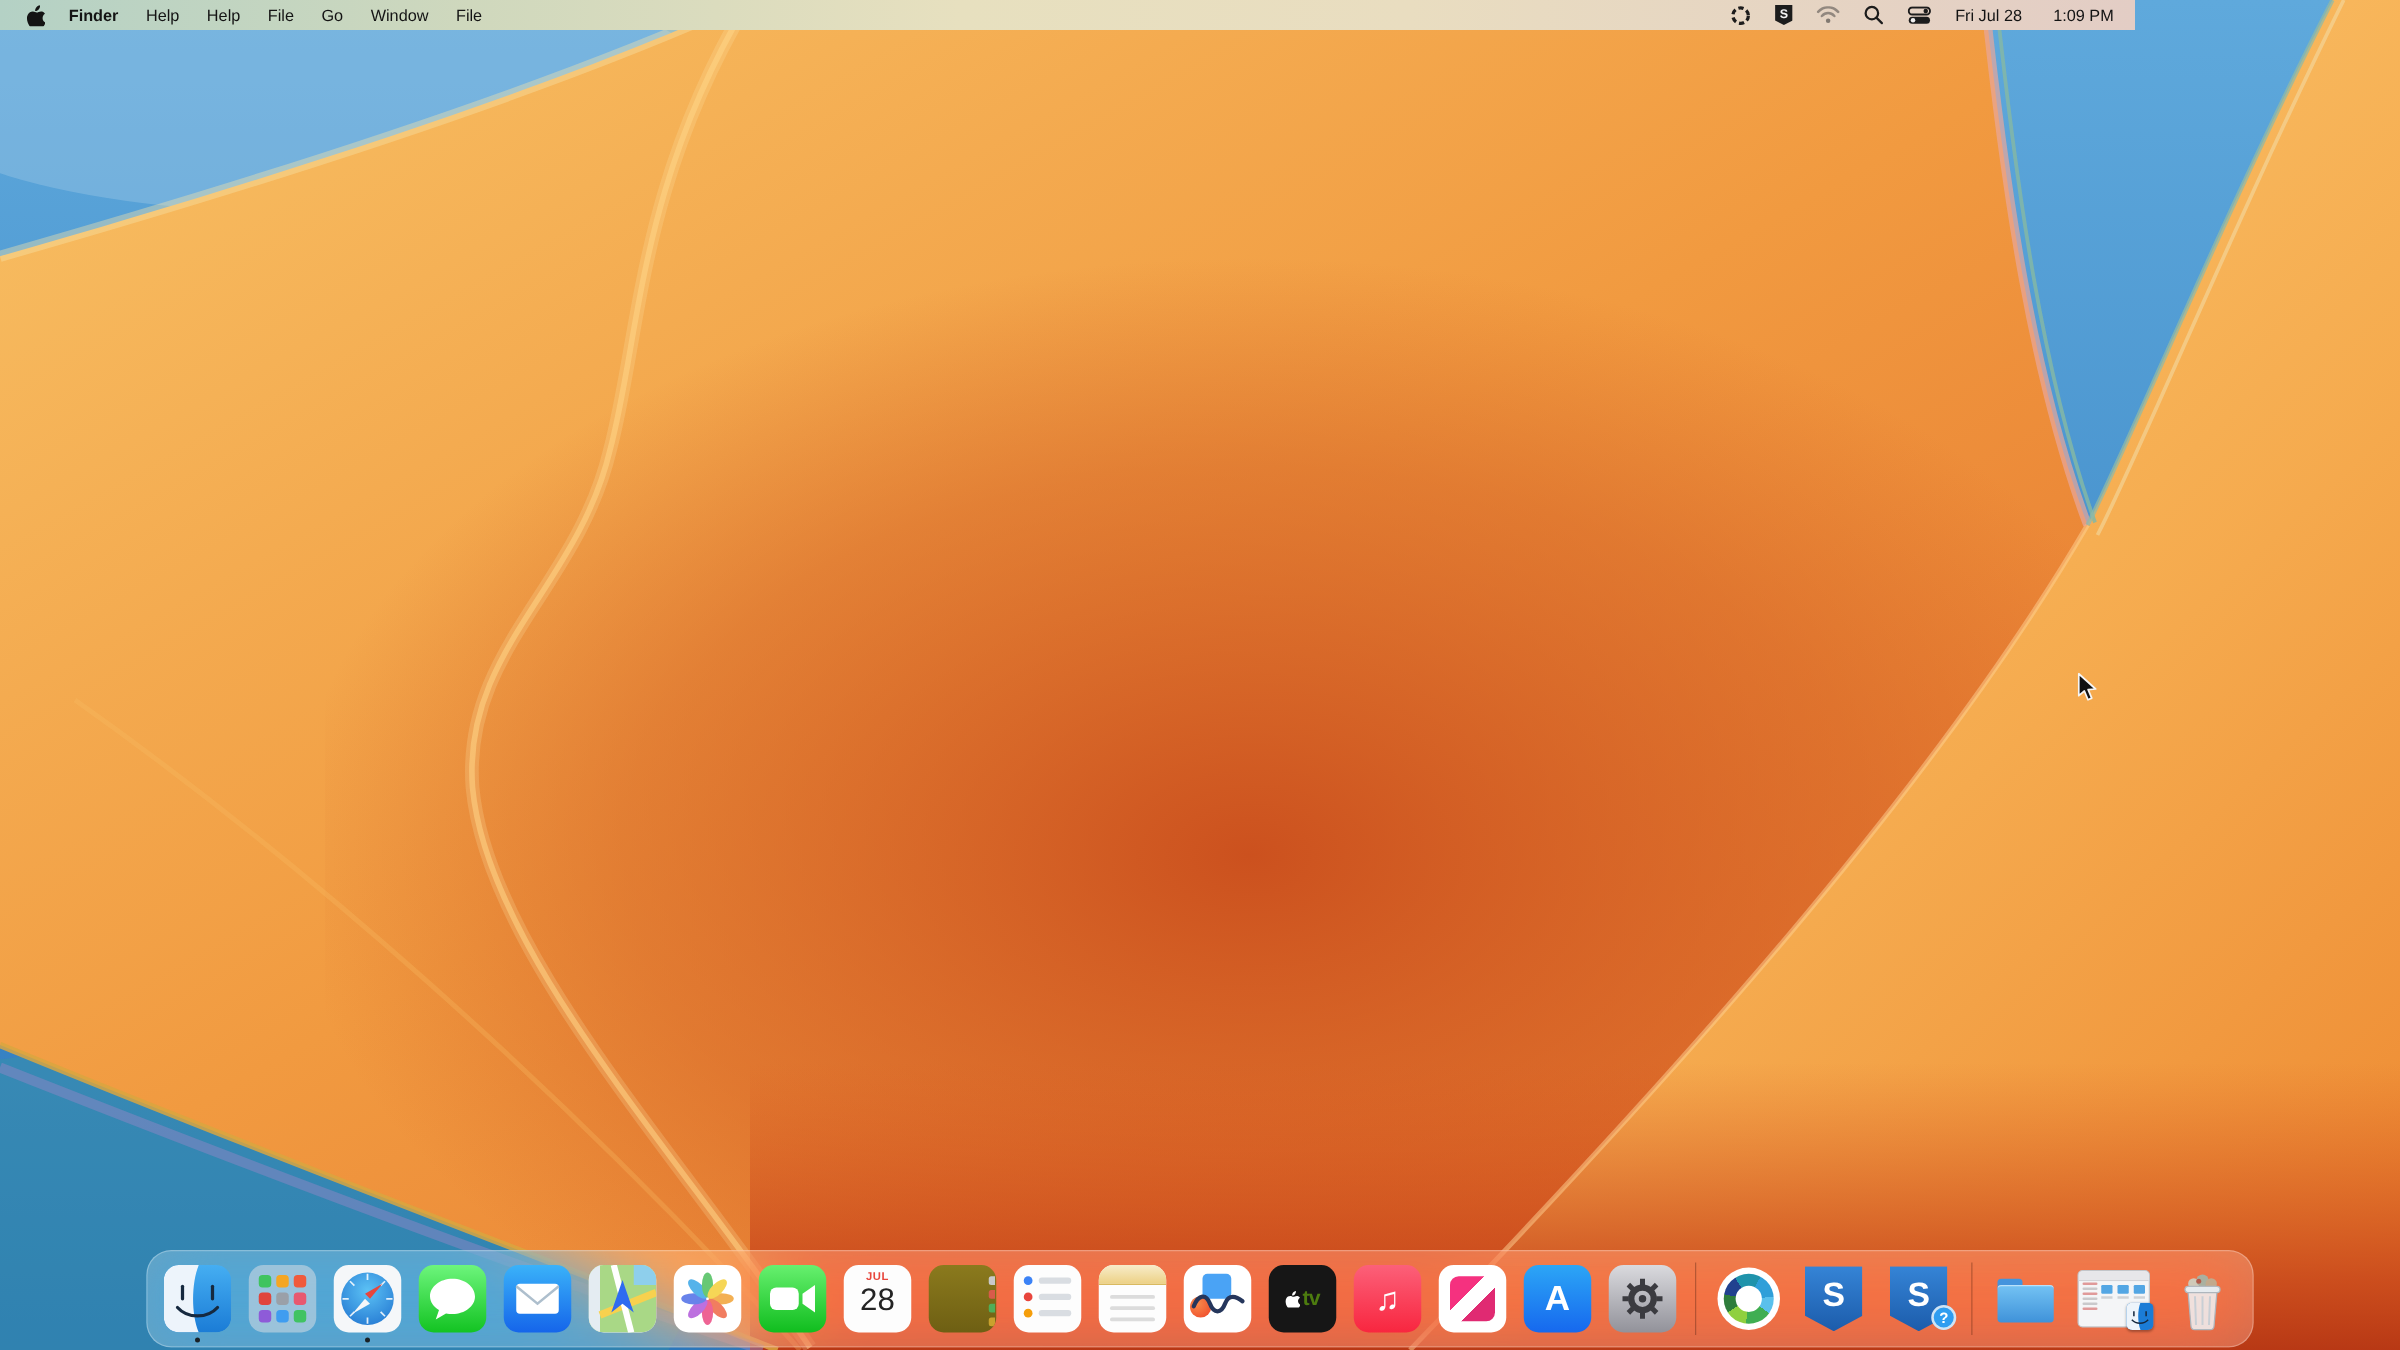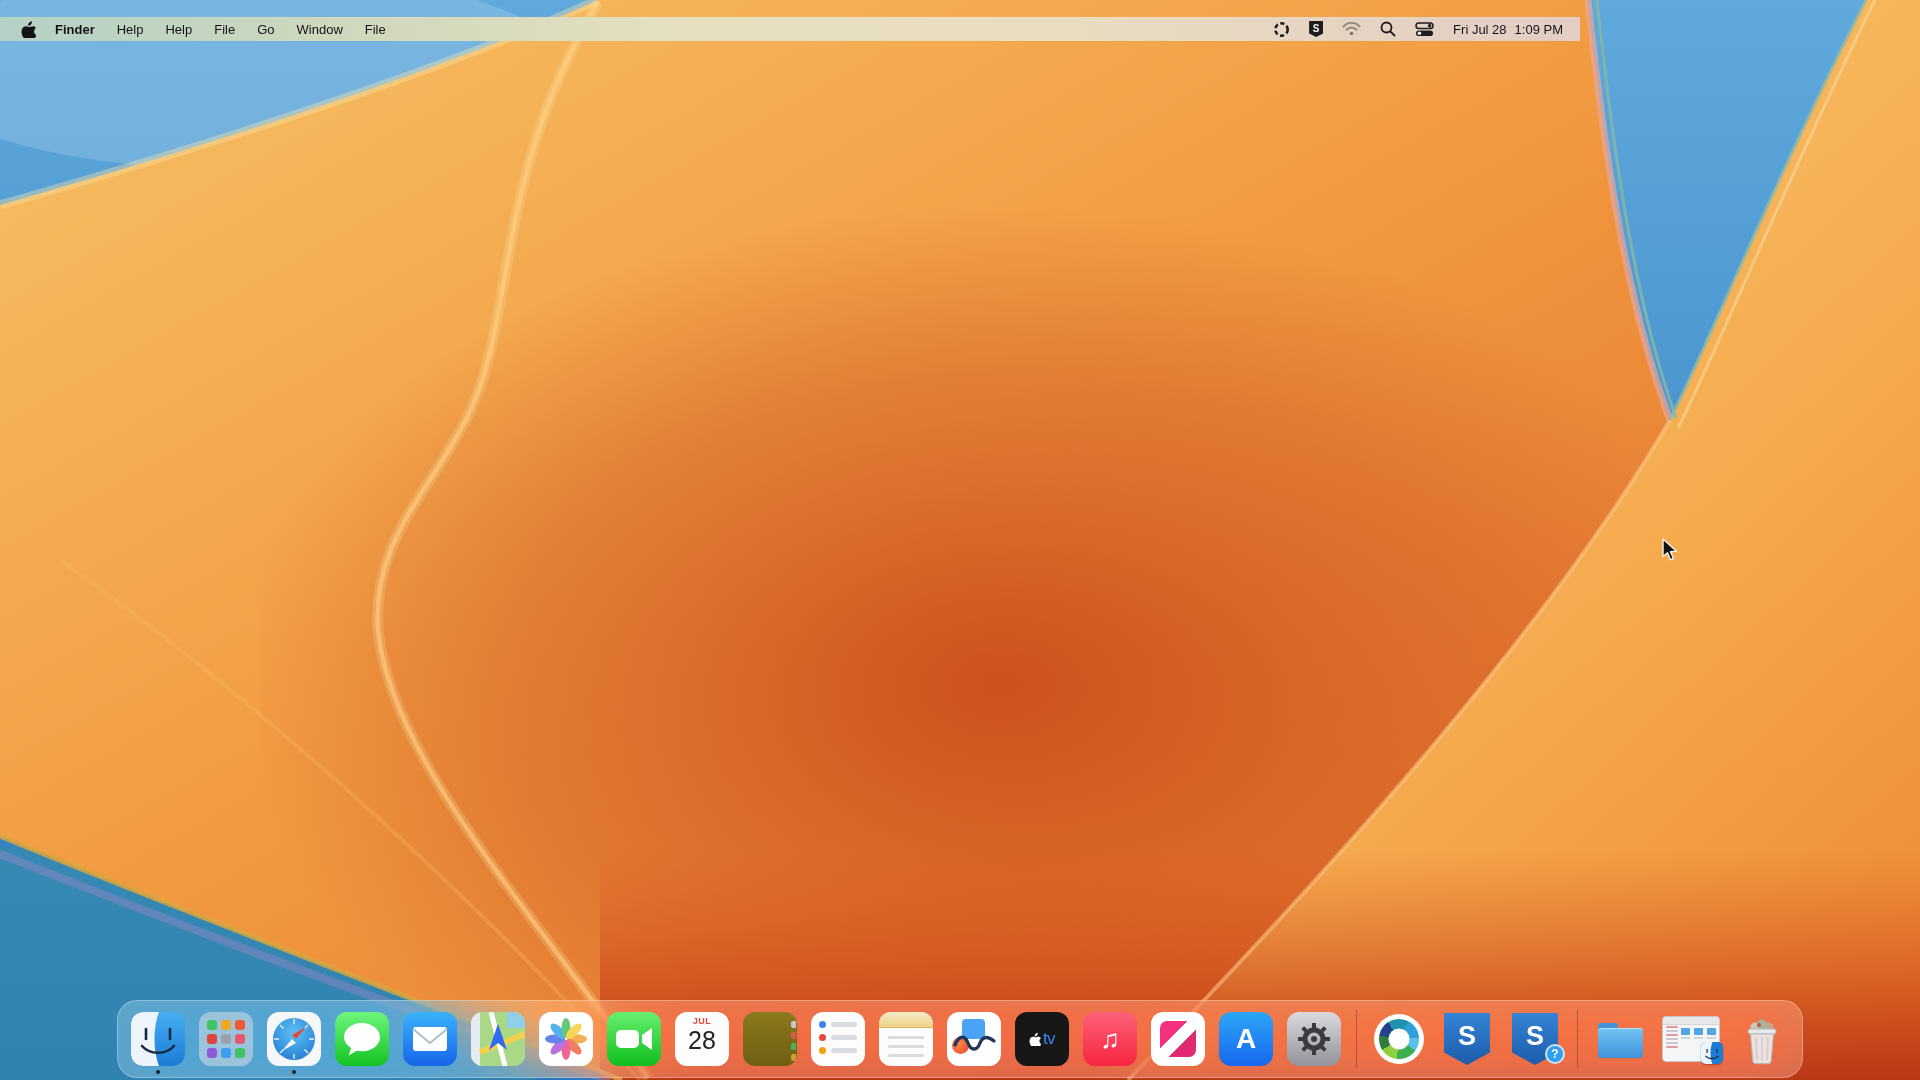--- a/index.html
+++ b/index.html
@@ -4,35 +4,35 @@
 <style>
   html,body{margin:0;padding:0;}
   body{width:1920px;height:1080px;overflow:hidden;position:relative;
        font-family:"Liberation Sans",sans-serif;background:#2b77bc;}
 
   
   .wallpaper{position:absolute;inset:0;}
   .wallpaper svg{display:block;width:1920px;height:1080px;}
 
   
-  .menubar{position:absolute;top:17px;left:0;width:1580px;height:24px;z-index:40;
+  .menubar{position:absolute;top:0;left:0;width:1708px;height:24px;z-index:40;
     display:flex;align-items:center;
     background:linear-gradient(90deg,#b4d1c5 0%,#cfd8bd 22%,#e7e0bf 45%,#e9ddc0 66%,#e3cdc5 100%);
     font-size:13px;color:#141414;}
   .mb-left{display:flex;align-items:center;height:100%;}
   .apple{margin:0 4px 0 16px;width:24px;height:100%;display:flex;align-items:center;justify-content:center;}
   .mb-item{padding:0 11px;height:100%;display:flex;align-items:center;}
   .mb-item.app{font-weight:bold;}
   .mb-right{position:absolute;right:0;top:0;height:100%;display:flex;align-items:center;gap:19px;padding-right:17px;}
   .st-icon{display:flex;align-items:center;justify-content:center;height:100%;}
   .mb-shield{width:14px;height:16px;background:#1c1c1c;
     clip-path:polygon(50% 100%,0 78%,0 0,100% 0,100% 78%);
     display:flex;align-items:center;justify-content:center;}
   .mb-shield span{color:#f2f2f2;font-size:10px;font-weight:bold;line-height:1;}
-  .clock{display:flex;gap:8px;white-space:nowrap;}
+  .clock{display:flex;gap:25px;white-space:nowrap;}
 
   
   .dock{position:absolute;left:50%;transform:translateX(-50%);bottom:2px;height:76px;z-index:30;
     display:flex;align-items:center;gap:14px;padding:0 13px;
     background:rgba(243,240,238,0.28);
     border:1px solid rgba(255,255,255,0.28);
     border-radius:20px;
     backdrop-filter:blur(28px) saturate(1.5);}
   .dock-item{position:relative;width:54px;height:54px;flex:0 0 auto;display:flex;align-items:center;justify-content:center;}
   .di{width:54px;height:54px;border-radius:12px;position:relative;overflow:hidden;}
@@ -58,21 +58,21 @@
   .rem-dot{width:7px;height:7px;border-radius:50%;}
   .rem-line{height:5px;border-radius:3px;background:#d9dde2;flex:1;}
   .ic-notes{background:#fdfdfd;}
   .notes-top{position:absolute;top:0;left:0;right:0;height:15px;background:linear-gradient(180deg,#f7ecca,#edd185);border-bottom:1px solid #d9b95f;}
   .notes-line{position:absolute;left:9px;right:9px;height:3px;border-radius:2px;background:#dcdcdc;}
   .ic-freeform{background:#ffffff;}
   .ff-blue{position:absolute;left:15px;top:7px;width:23px;height:20px;border-radius:4px;background:#4aa3f5;}
   .ff-circle{position:absolute;left:5px;top:25px;width:17px;height:17px;border-radius:50%;
     background:radial-gradient(circle at 35% 35%,#f98a4b,#ee4427);}
   .ic-tv{background:#161616;display:flex;align-items:center;justify-content:center;gap:2px;}
-  .tv-txt{color:#3b82f6;font-weight:normal;font-size:17px;letter-spacing:-0.5px;}
+  .tv-txt{color:#4d7c0f;font-weight:bold;font-size:17px;letter-spacing:-0.5px;}
   .ic-music{background:linear-gradient(180deg,#fc6079,#f8263f);display:flex;align-items:center;justify-content:center;}
   .music-note{color:#fff;font-size:26px;line-height:1;}
   .ic-news{background:#ffffff;display:flex;align-items:center;justify-content:center;}
   .news-n{width:36px;height:36px;border-radius:7px;
     background:linear-gradient(135deg,#f5317f 0 38%,#ffffff 38% 62%,#e02a72 62% 100%);}
   .ic-appstore{background:linear-gradient(180deg,#2ca6f6,#1668ee);display:flex;align-items:center;justify-content:center;}
   .as-a{color:#fff;font-size:28px;font-weight:bold;line-height:1;}
   .ic-settings{background:linear-gradient(180deg,#dadade,#92929a);display:flex;align-items:center;justify-content:center;}
 
   .ring-wrap{width:50px;height:50px;border-radius:50%;background:#fff;display:flex;align-items:center;justify-content:center;}

